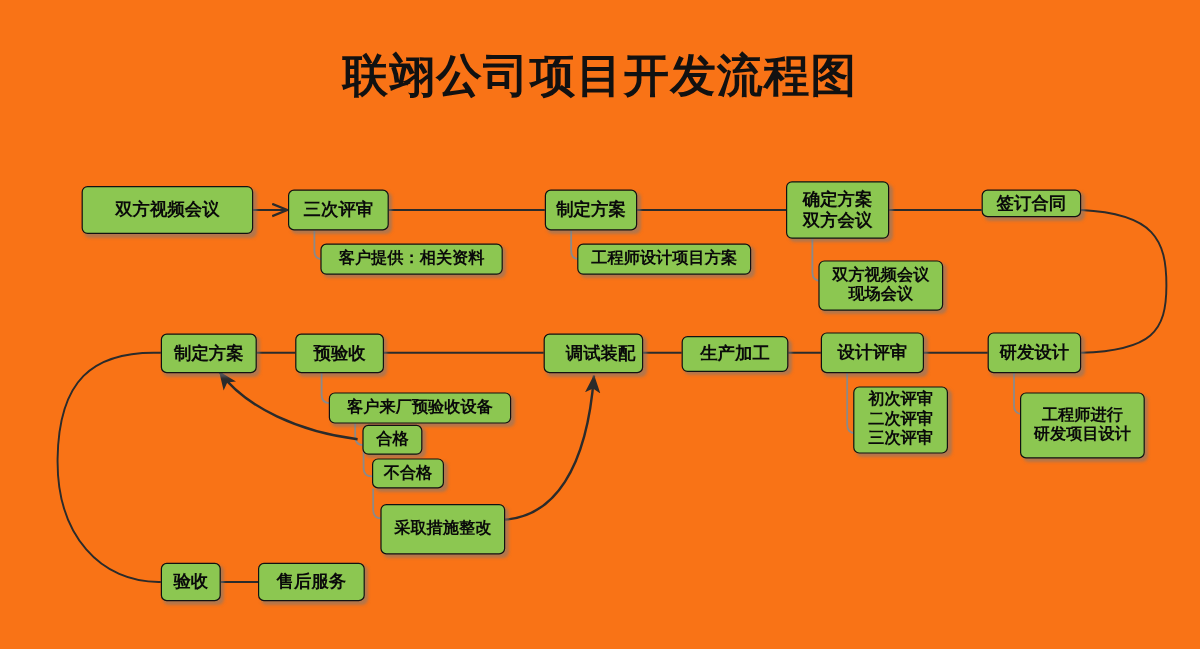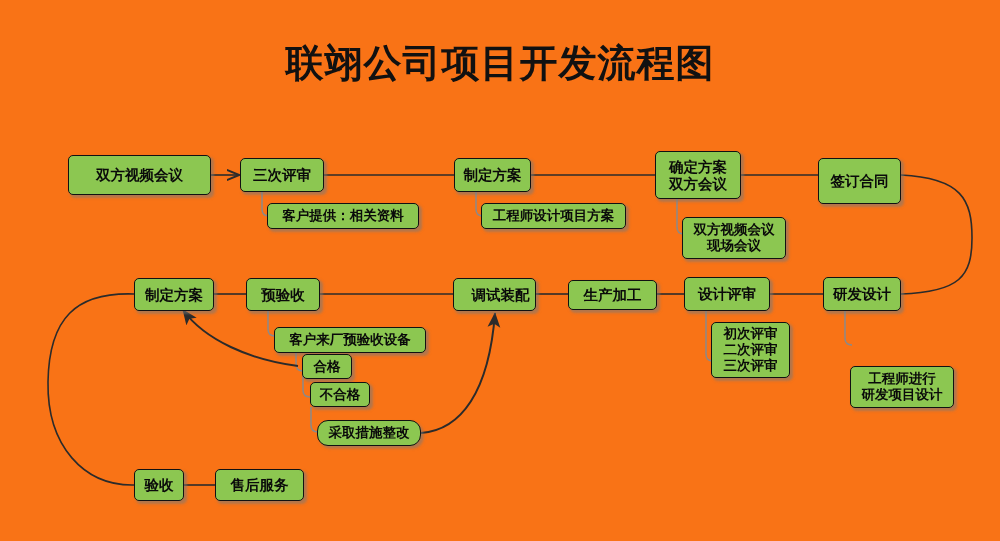--- a/index.html
+++ b/index.html
@@ -155,29 +155,29 @@
   <div class="node sub" style="left:682px; top:217px; width:104px; height:42px;">
     <span class="ln">双方视频会议</span>
     <span class="ln">现场会议</span>
   </div>
 
   <div class="node main" style="left:655px; top:151px; width:86px; height:48px;">
     <span class="ln">确定方案</span>
     <span class="ln">双方会议</span>
   </div>
 
-  <div class="node main" style="left:818px; top:158px; width:83px; height:46px;">
+  <div class="node main" style="left:818px; top:158px; width:83px; height:23px;">
     <span class="ln">签订合同</span>
   </div>
 
   <div class="node main" style="left:823px; top:277px; width:78px; height:34px;">
     <span class="ln">研发设计</span>
   </div>
 
-  <div class="node sub" style="left:850px; top:327px; width:104px; height:42px;margin-top:39px;">
+  <div class="node sub" style="left:850px; top:327px; width:104px; height:55px;">
     <span class="ln">工程师进行</span>
     <span class="ln">研发项目设计</span>
   </div>
 
   <div class="node main" style="left:684px; top:277px; width:86px; height:34px;">
     <span class="ln">设计评审</span>
   </div>
 
   <div class="node sub" style="left:711px; top:322px; width:79px; height:56px;">
     <span class="ln">初次评审</span>
@@ -202,21 +202,21 @@
   </div>
 
   <div class="node sub" style="left:302px; top:354px; width:50px; height:25px;">
     <span class="ln">合格</span>
   </div>
 
   <div class="node sub" style="left:310px; top:382px; width:60px; height:25px;">
     <span class="ln">不合格</span>
   </div>
 
-  <div class="node sub" style="left:317px; top:420px; width:104px; height:26px;border-radius:11px;">
+  <div class="node sub" style="left:317px; top:420px; width:104px; height:42px;">
     <span class="ln">采取措施整改</span>
   </div>
 
   <div class="node main" style="left:134px; top:278px; width:80px; height:33px;">
     <span class="ln">制定方案</span>
   </div>
 
   <div class="node main" style="left:134px; top:469px; width:50px; height:32px;">
     <span class="ln">验收</span>
   </div>

